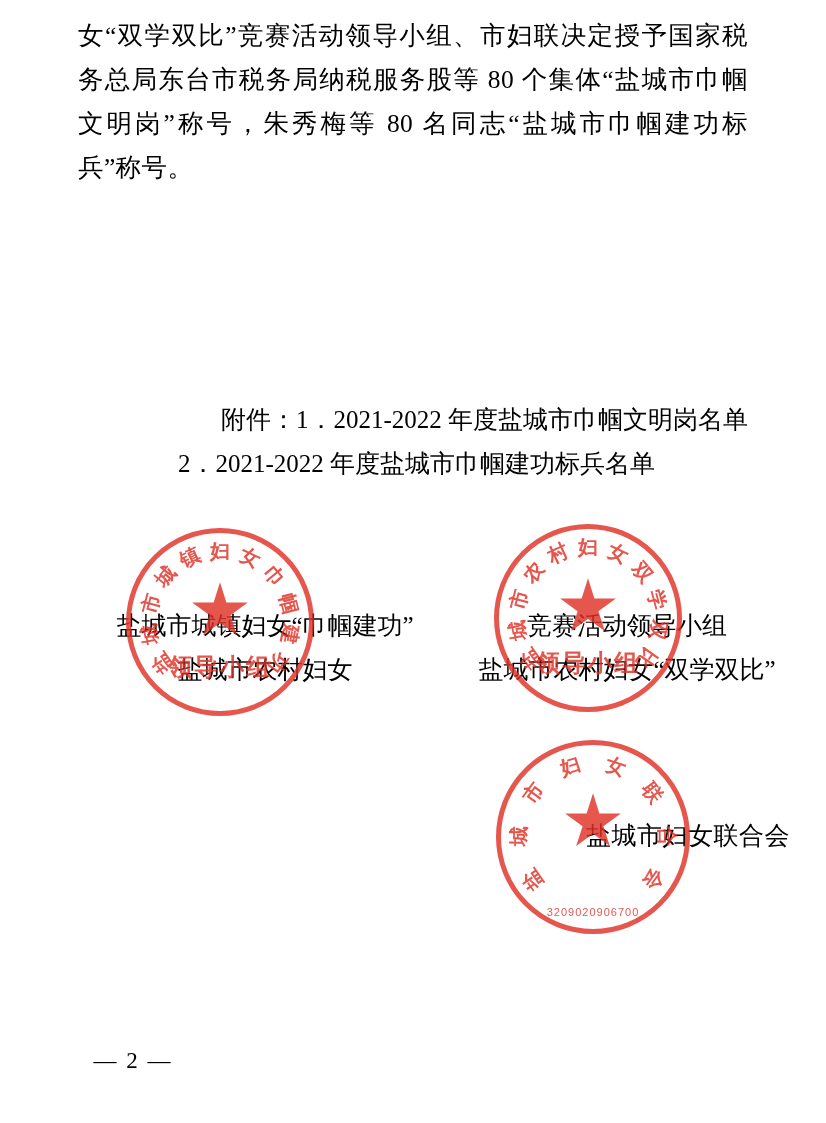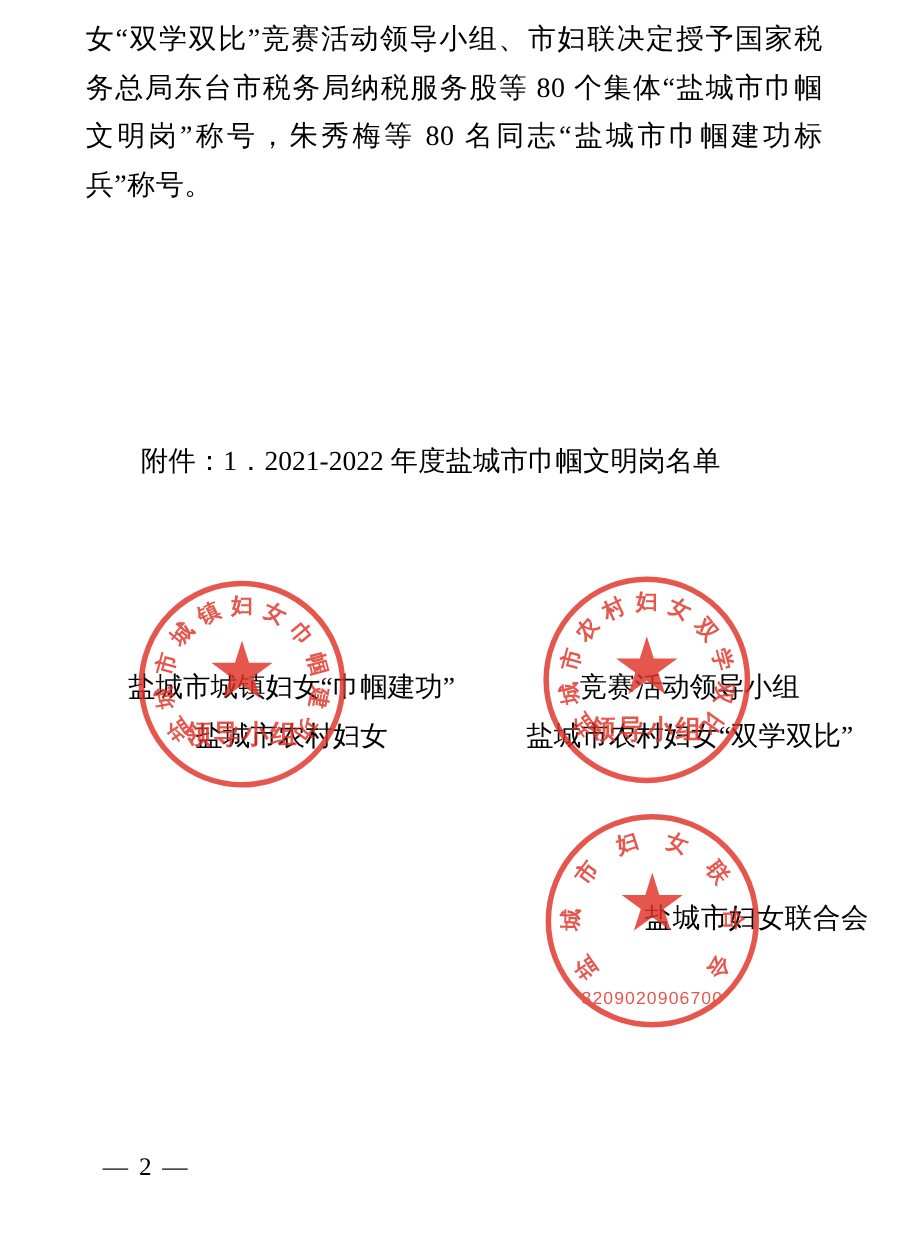--- a/index.html
+++ b/index.html
@@ -47,20 +47,21 @@
     top: 398px;
     width: 670px;
     font-size: 25px;
     line-height: 44px;
   }
   .att-line {
     white-space: nowrap;
   }
   .att-line.first {
     text-indent: 2em;
+    text-align: right;
   }
   .att-line.second {
     text-indent: 4em;
   }
   .sig-block {
     position: absolute;
     font-size: 25px;
     line-height: 44px;
     white-space: nowrap;
     text-align: center;
@@ -132,21 +133,21 @@
     letter-spacing: 2px;
     font-family: "Liberation Serif", "DejaVu Serif", serif;
   }
   .seal .code-label {
     position: absolute;
     left: 0;
     right: 0;
     bottom: 6%;
     text-align: center;
     color: #e03127;
-    font-size: 16px;
+    font-size: 11px;
     letter-spacing: 1px;
     font-family: "Liberation Sans", sans-serif;
   }
   #seal-town {
     left: 126px;
     top: 528px;
     width: 178px;
     height: 178px;
   }
   #seal-rural {
@@ -183,20 +184,21 @@
 <body>
 
 <div class="page">
 
   <div class="body-text">
     <p class="para">女“双学双比”竞赛活动领导小组、市妇联决定授予国家税务总局东台市税务局纳税服务股等 80 个集体“盐城市巾帼文明岗”称号，朱秀梅等 80 名同志“盐城市巾帼建功标兵”称号。</p>
   </div>
 
   <div class="attachments">
     <div class="att-line first"><span>附件：</span><span>1．2021-2022 年度盐城市巾帼文明岗名单</span></div>
+    <div class="att-line second">2．2021-2022 年度盐城市巾帼建功标兵名单</div>
   </div>
 
   <div class="sig-block sig-left">
     <div class="line">盐城市城镇妇女“巾帼建功”</div>
     <div class="line">盐城市农村妇女</div>
   </div>
 
   <div class="sig-block sig-right">
     <div class="line">竞赛活动领导小组</div>
     <div class="line">盐城市农村妇女“双学双比”</div>

